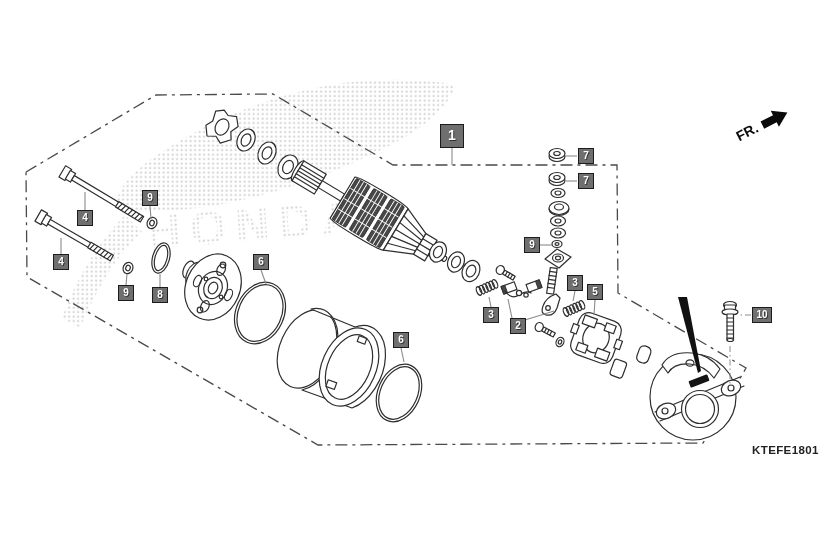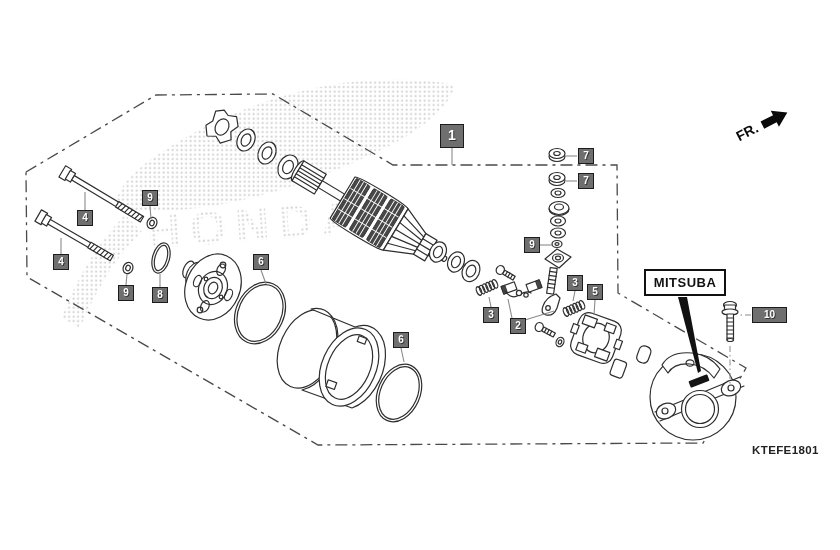--- a/index.html
+++ b/index.html
@@ -417,20 +417,19 @@
       <div class="callout" style="left: 152px; top: 287px;">8</div>
       <div class="callout" style="left: 253px; top: 254px;">6</div>
       <div class="callout" style="left: 393px; top: 332px;">6</div>
       <div class="callout" style="left: 483px; top: 307px;">3</div>
       <div class="callout" style="left: 510px; top: 318px;">2</div>
       <div class="callout" style="left: 567px; top: 275px;">3</div>
       <div class="callout" style="left: 587px; top: 284px;">5</div>
       <div class="callout" style="left: 578px; top: 148px;">7</div>
       <div class="callout" style="left: 578px; top: 173px;">7</div>
       <div class="callout" style="left: 524px; top: 237px;">9</div>
-      <div class="callout" style="left: 752px; top: 307px; width: 35px;">10</div>
+      <div class="callout" style="left: 752px; top: 307px; width: 20px;">10</div>
     </div>
 
-<div class="mitsuba-box">MITSUBA</div>
 
 <div class="figure-code">KTEFE1801</div>
 
 </div>
 
 </body></html>

